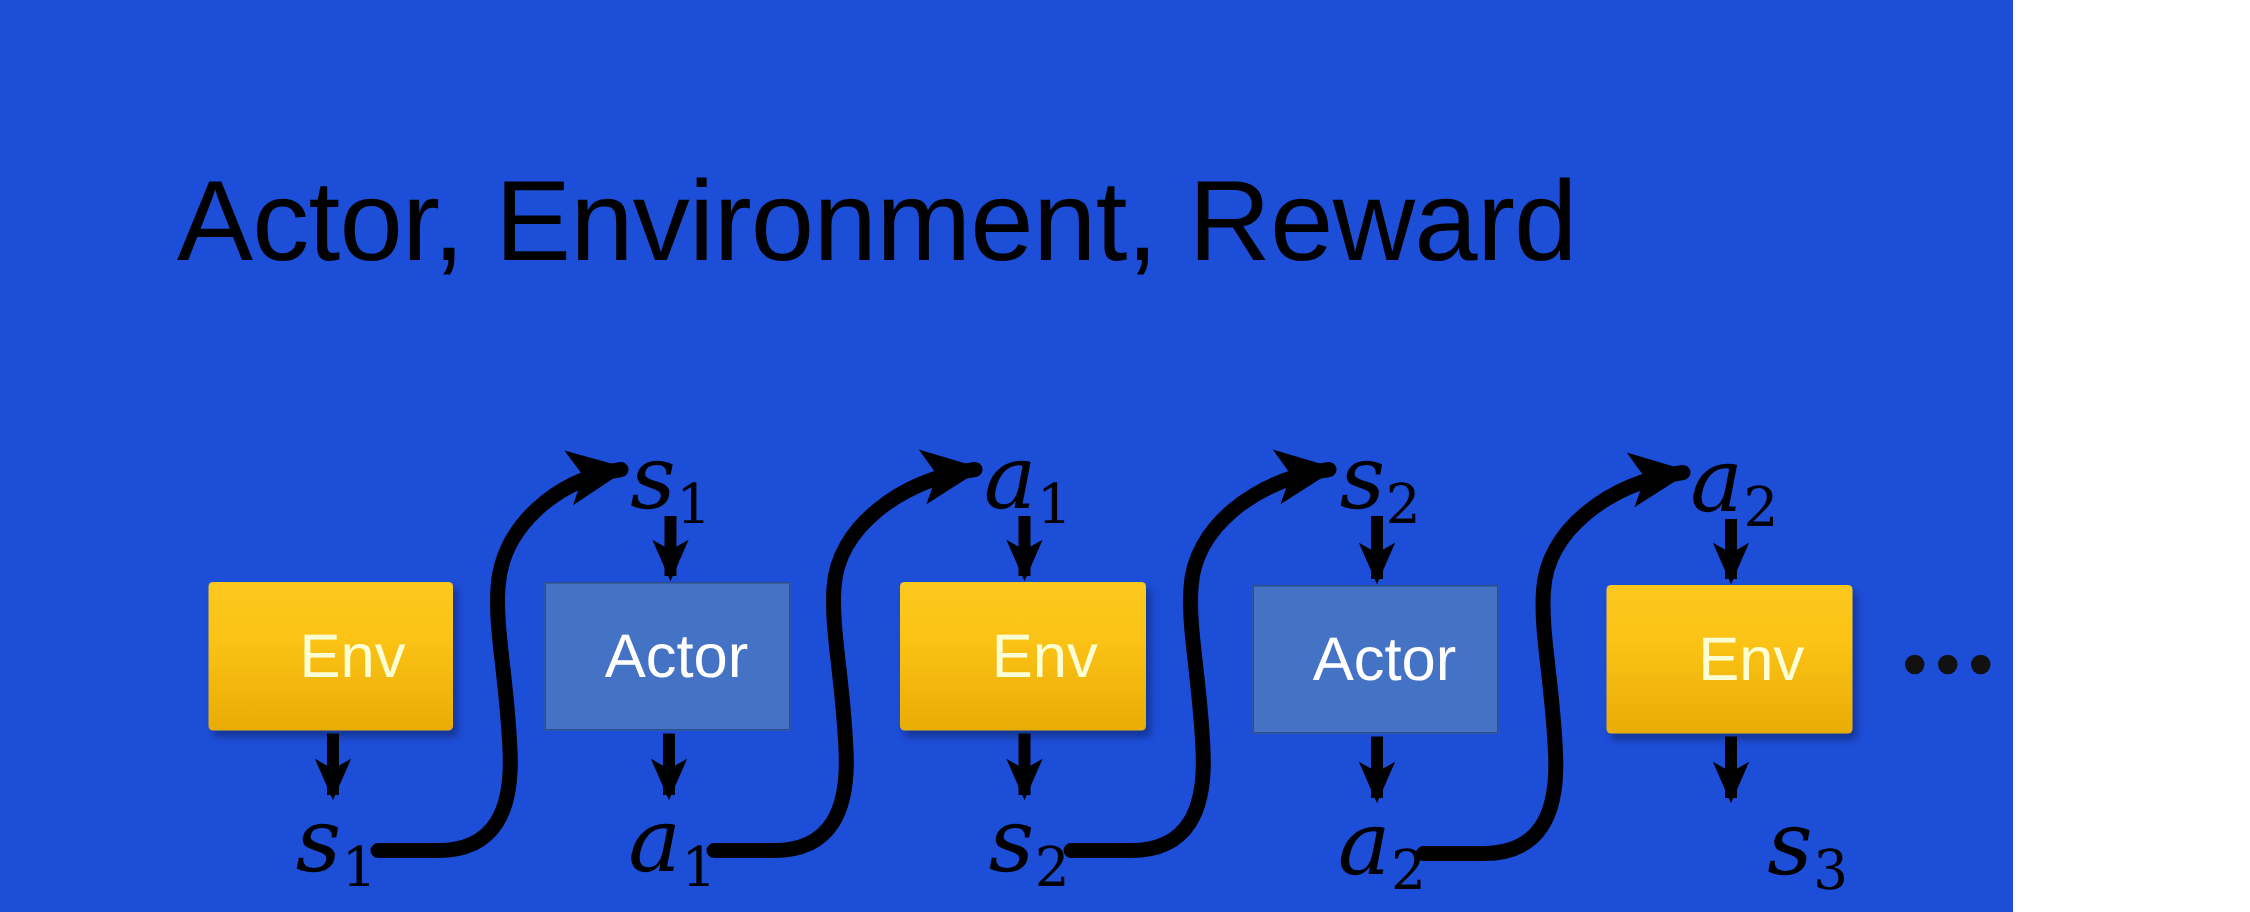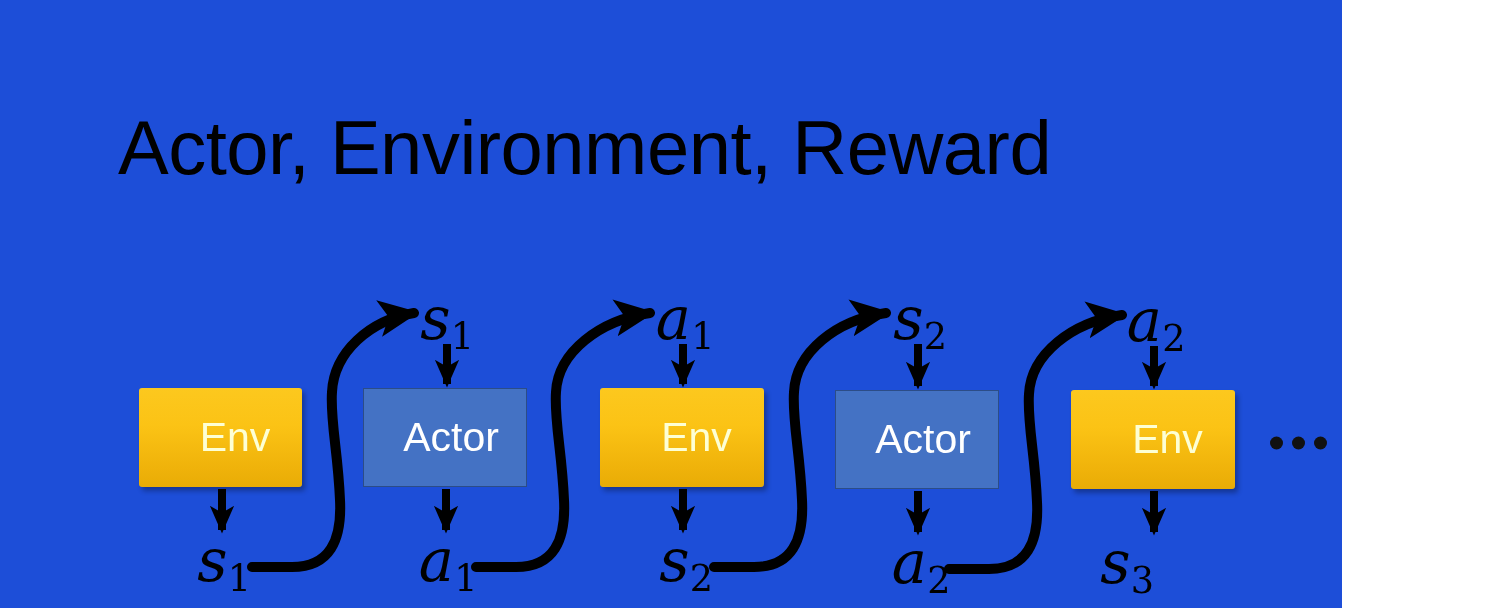--- a/index.html
+++ b/index.html
@@ -168,21 +168,21 @@
 
   <div class="var" style="left:447px;  top:318px;"><span>s</span><sub>1</sub></div>
   <div class="var" style="left:685px;  top:318px;"><span>a</span><sub>1</sub></div>
   <div class="var" style="left:920px;  top:318px;"><span>s</span><sub>2</sub></div>
   <div class="var" style="left:1156px; top:320px;"><span>a</span><sub>2</sub></div>
 
   <div class="var" style="left:224px;  top:560px;"><span>s</span><sub>1</sub></div>
   <div class="var" style="left:448px;  top:560px;"><span>a</span><sub>1</sub></div>
   <div class="var" style="left:686px;  top:560px;"><span>s</span><sub>2</sub></div>
   <div class="var" style="left:921px;  top:562px;"><span>a</span><sub>2</sub></div>
-  <div class="var" style="left:1127px; top:562px;"><span>s</span><sub>3</sub></div>
+  <div class="var" style="left:1205px; top:562px;"><span>s</span><sub>3</sub></div>
 
   <div id="ellipsis" style="left:1270px; top:443px;">
     <span class="dot"></span>
     <span class="gap-sm"></span>
     <span class="dot"></span>
     <span class="gap-sm"></span>
     <span class="dot"></span>
     <span class="gap-lg"></span>
     <span class="dot"></span>
     <span class="gap-sm"></span>

